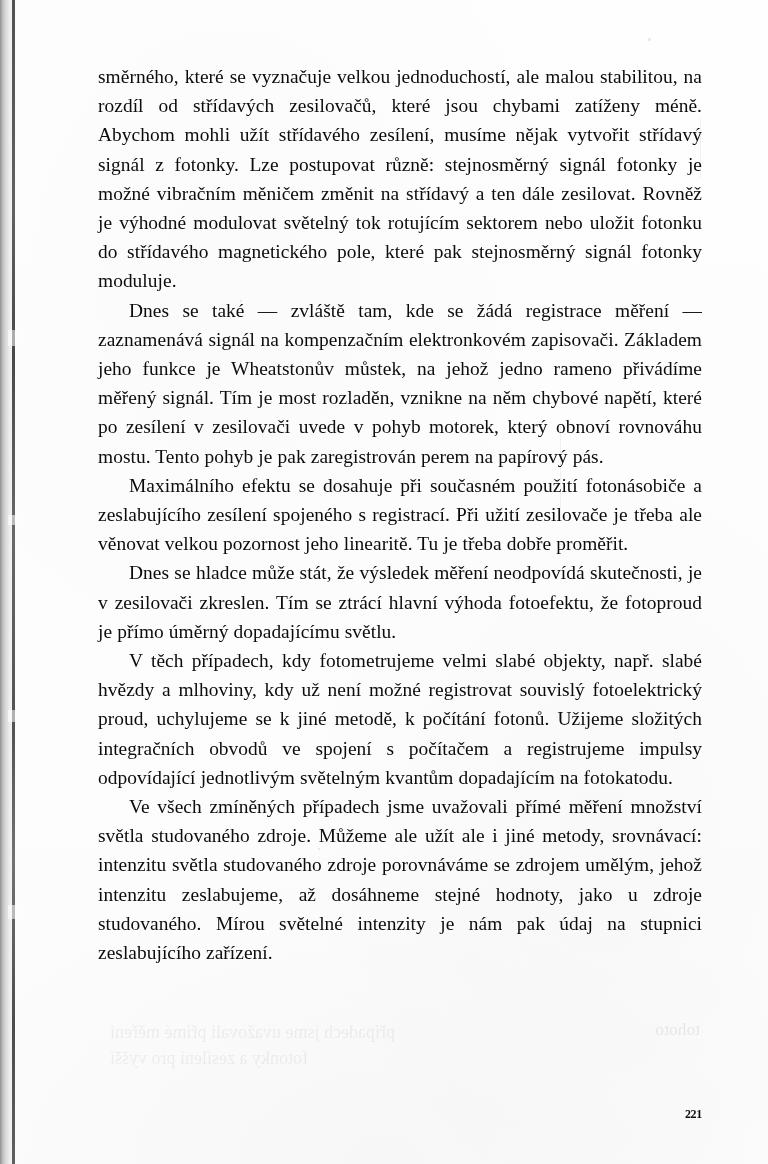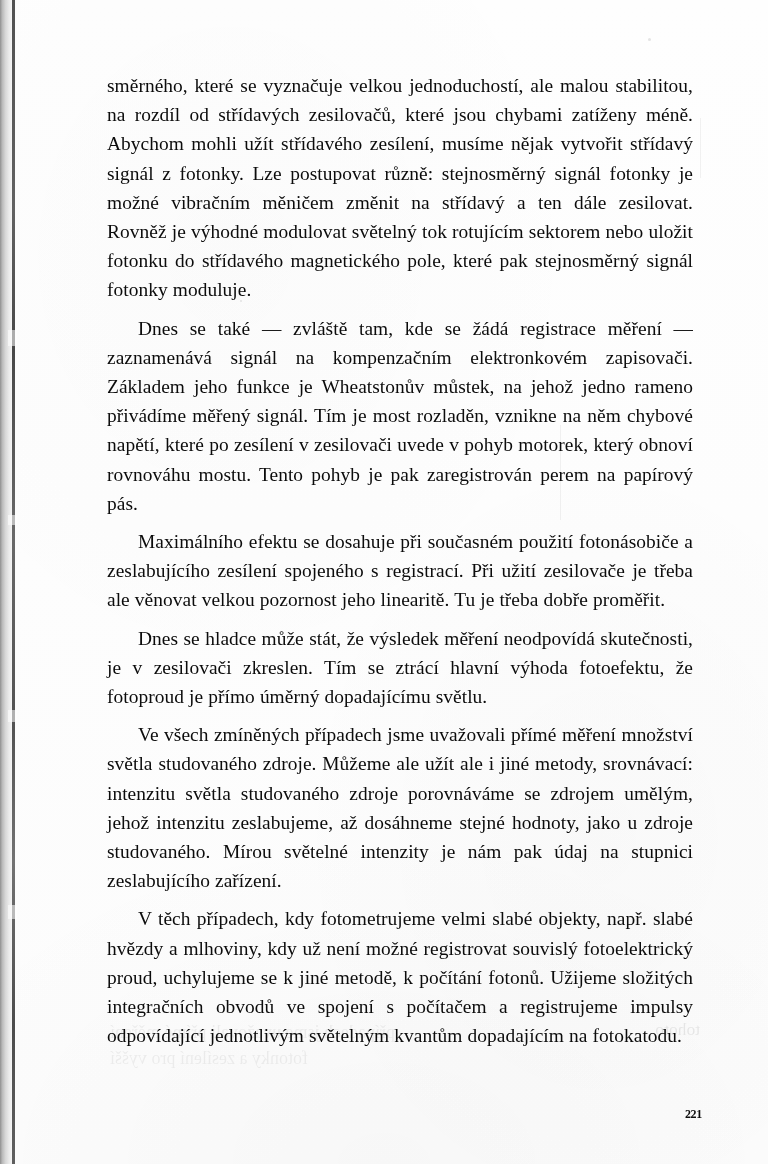--- a/index.html
+++ b/index.html
@@ -62,21 +62,21 @@
 
   
   .text-column {
     position: absolute;
     left: 98px;
     top: 62px;
     width: 604px;
   }
 
   p.para {
-    margin: 9px;
+    margin: 0;
     text-align: justify;
     text-justify: inter-word;
     font-size: 19.4px;
     line-height: 29.2px;
     color: #101010;
     text-indent: 31px;
     word-spacing: 0.2px;
     letter-spacing: 0.05px;
   }
   p.para.first {
@@ -166,22 +166,22 @@
   <div class="speck" style="left:556px;top:660px;width:2px;height:2px;"></div>
   <div class="speck" style="left:318px;top:848px;width:2px;height:2px;"></div>
   <div class="hairline" style="left:560px;top:425px;width:1px;height:95px;"></div>
   <div class="hairline" style="left:700px;top:118px;width:1px;height:60px;"></div>
 
   <div class="text-column">
     <p class="para first">směrného, které se vyznačuje velkou jednoduchostí, ale malou stabilitou, na rozdíl od střídavých zesilovačů, které jsou chybami zatíženy méně. Abychom mohli užít střídavého zesílení, musíme nějak vytvořit střídavý signál z fotonky. Lze postupovat různě: stejnosměrný signál fotonky je možné vibračním měničem změnit na střídavý a ten dále zesilovat. Rovněž je výhodné modulovat světelný tok rotujícím sektorem nebo uložit fotonku do střídavého magnetického pole, které pak stejnosměrný signál fotonky moduluje.</p>
     <p class="para">Dnes se také — zvláště tam, kde se žádá registrace měření — zaznamenává signál na kompenzačním elektronkovém zapisovači. Základem jeho funkce je Wheatstonův můstek, na jehož jedno rameno přivádíme měřený signál. Tím je most rozladěn, vznikne na něm chybové napětí, které po zesílení v zesilovači uvede v pohyb motorek, který obnoví rovnováhu mostu. Tento pohyb je pak zaregistrován perem na papírový pás.</p>
     <p class="para">Maximálního efektu se dosahuje při současném použití fotonásobiče a zeslabujícího zesílení spojeného s registrací. Při užití zesilovače je třeba ale věnovat velkou pozornost jeho linearitě. Tu je třeba dobře proměřit.</p>
     <p class="para">Dnes se hladce může stát, že výsledek měření neodpovídá skutečnosti, je v zesilovači zkreslen. Tím se ztrácí hlavní výhoda fotoefektu, že fotoproud je přímo úměrný dopadajícímu světlu.</p>
+    <p class="para">V těch případech, kdy fotometrujeme velmi slabé objekty, např. slabé hvězdy a mlhoviny, kdy už není možné registrovat souvislý fotoelektrický proud, uchylujeme se k jiné metodě, k počítání fotonů. Užijeme složitých integračních obvodů ve spojení s počítačem a registrujeme impulsy odpovídající jednotlivým světelným kvantům dopadajícím na fotokatodu.</p>
     <p class="para">Ve všech zmíněných případech jsme uvažovali přímé měření množství světla studovaného zdroje. Můžeme ale užít ale i jiné metody, srovnávací: intenzitu světla studovaného zdroje porovnáváme se zdrojem umělým, jehož intenzitu zeslabujeme, až dosáhneme stejné hodnoty, jako u zdroje studovaného. Mírou světelné intenzity je nám pak údaj na stupnici zeslabujícího zařízení.</p>
-    <p class="para">V těch případech, kdy fotometrujeme velmi slabé objekty, např. slabé hvězdy a mlhoviny, kdy už není možné registrovat souvislý fotoelektrický proud, uchylujeme se k jiné metodě, k počítání fotonů. Užijeme složitých integračních obvodů ve spojení s počítačem a registrujeme impulsy odpovídající jednotlivým světelným kvantům dopadajícím na fotokatodu.</p>
   </div>
 
   <div class="bleed b1">případech jsme uvažovali přímé měření</div>
   <div class="bleed b2">fotonky a zesílení pro vyšší</div>
   <div class="bleed-block">tohoto</div>
 
   <div class="folio">221</div>
 
 </div>
 

